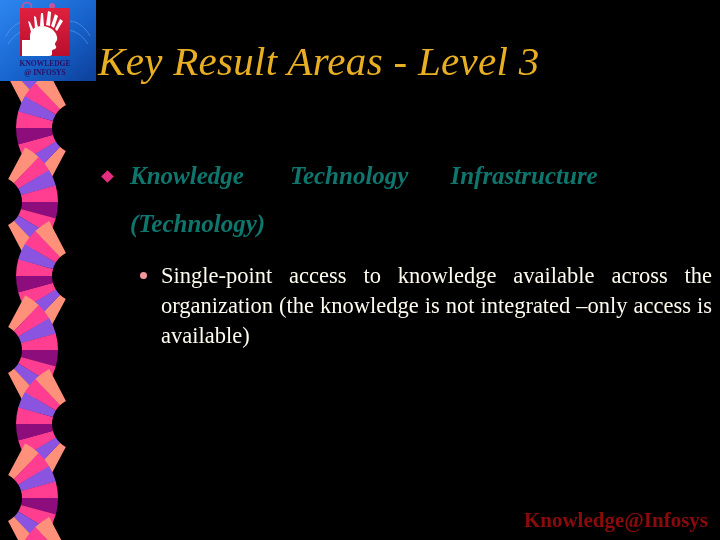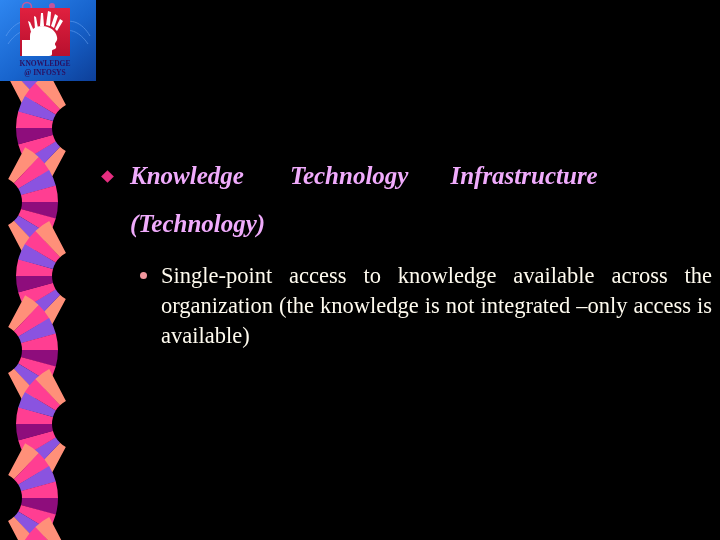--- a/index.html
+++ b/index.html
@@ -60,21 +60,21 @@
     position: absolute;
     left: 100px;
     top: 160px;
     width: 612px;
   }
 
   
   .lvl1 {
     position: relative;
     padding-left: 30px;
-    color: #f0abfc;
+    color: #0f766e;
     font-family: "Liberation Serif", serif;
     font-style: italic;
     font-weight: bold;
     font-size: 25px;
     line-height: 32px;
   }
   .lvl1 .diamond {
     position: absolute;
     left: 3px;
     top: 12px;
@@ -281,32 +281,34 @@
       <path d="M30 52 L30 36 C30 30, 35 26, 42 26 C50 26, 56 31, 57 37 C58 41, 55 42, 55 44 C55 46, 57 46, 56 48 C55 50, 52 49, 52 51 L52 54 C52 55, 51 56, 49 56 L30 56 Z" fill="#FFFFFF"></path>
 
       <path d="M22 40 L33 40 L33 56 L22 56 Z" fill="#FFFFFF"></path>
       <path d="M33 43 C38 43, 38 50, 33 50" fill="none" stroke="#FFFFFF" stroke-width="2.5"></path>
 
       <text x="45" y="66" text-anchor="middle" font-family="Liberation Serif, serif" font-size="7.5" font-weight="bold" fill="#2B1060">KNOWLEDGE</text>
       <text x="45" y="75" text-anchor="middle" font-family="Liberation Serif, serif" font-size="7.5" font-weight="bold" fill="#2B1060">@ INFOSYS</text>
     </svg>
   </div>
 
+  <div id="title">Key Result Areas - Level 3</div>
 
   <div id="body-block">
 
     <div class="lvl1">
       <span class="diamond"></span>
       <span class="lvl1-line1">
         <span>Knowledge</span><span class="gap1"></span><span>Technology</span><span class="gap2"></span><span>Infrastructure</span>
       </span>
       <span class="lvl1-line2">(Technology)</span>
     </div>
 
     <div class="lvl2">
       <span class="dot"></span>
       <p class="just-para">Single-point access to knowledge available across the organization (the knowledge is not integrated –only access is available)</p>
     </div>
 
   </div>
 
+  <div id="footer">Knowledge@Infosys</div>
 
 </div>
 
 </body></html>

